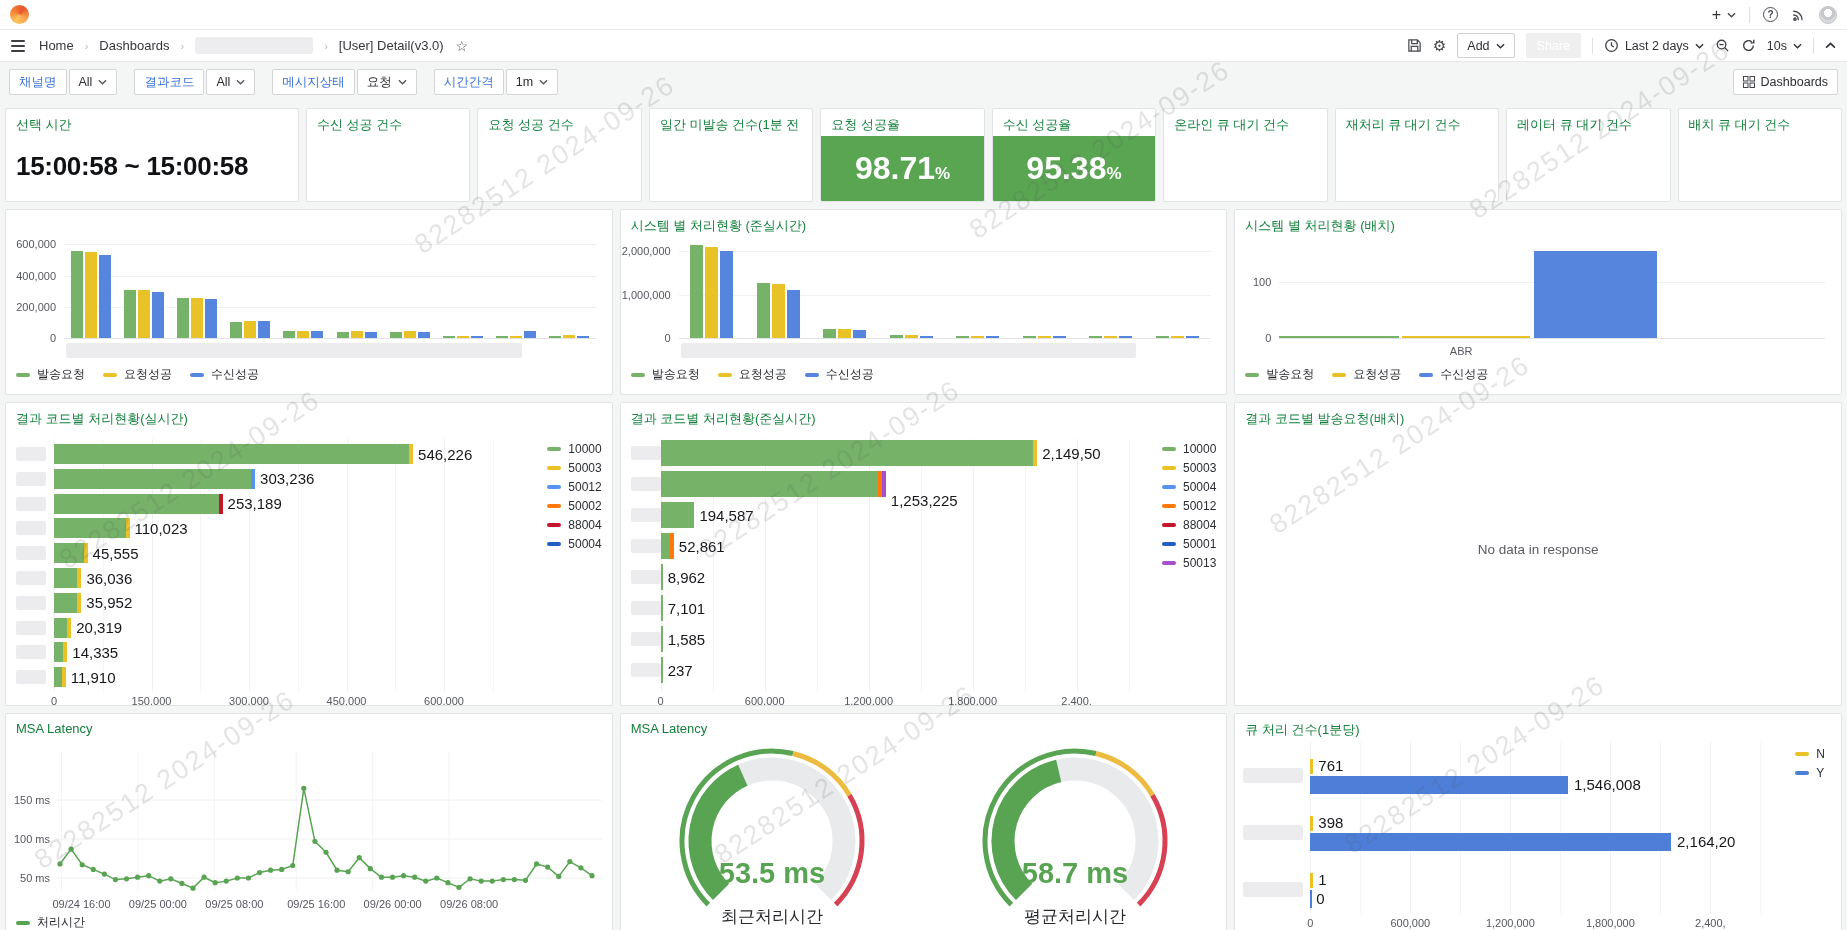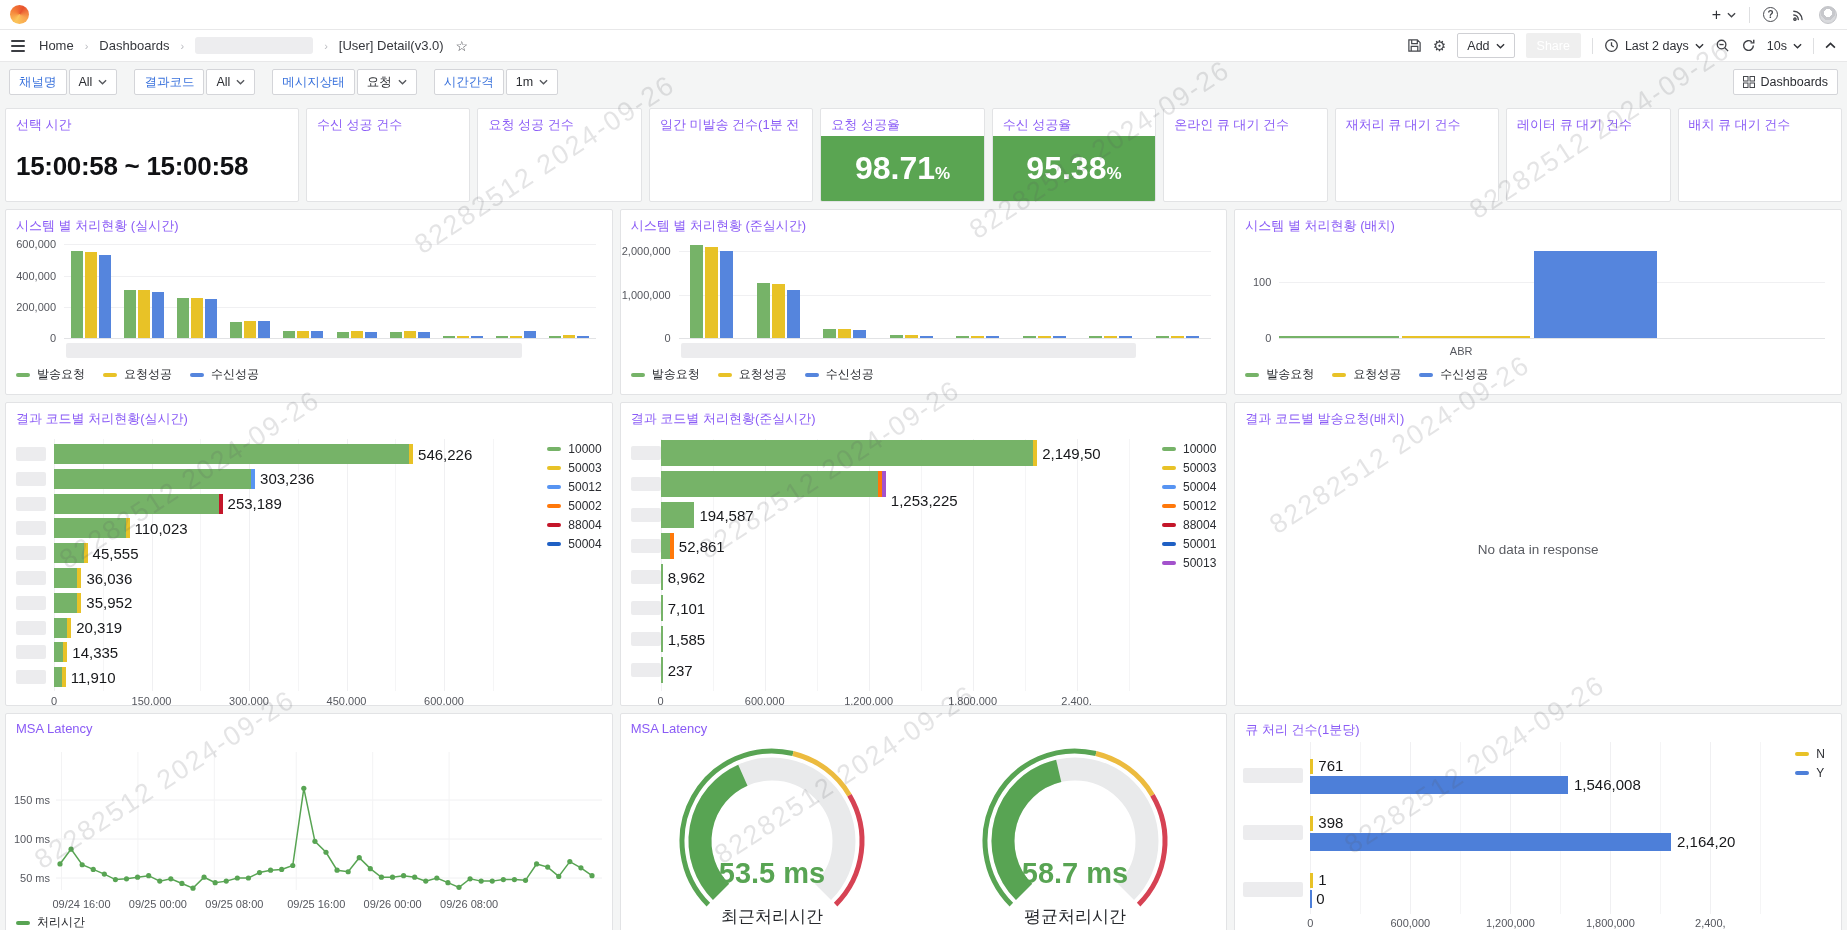--- a/index.html
+++ b/index.html
@@ -44,21 +44,21 @@
 
   
   .dash { padding:6px 5px 0; position:relative; }
   .row { display:flex; gap:7px; margin-bottom:7px; }
   .row-stats { height:94px; }
   .row-charts1 { height:186px; }
   .row-charts2 { height:304px; }
   .row-charts3 { height:220px; }
   .panel { flex:1; background:#fff; border:1px solid #e2e3e5; border-radius:2px; position:relative; overflow:hidden; }
   .stat-first { flex:0 0 294px; }
-  .panel-title { font-size:13px; font-weight:500; color:#8b5cf6; padding:7px 10px 0; white-space:nowrap; overflow:hidden; }
+  .panel-title { font-size:13px; font-weight:500; color:#15803d; padding:7px 10px 0; white-space:nowrap; overflow:hidden; }
   .stat-text { font-size:26px; font-weight:700; color:#101114; padding:17px 10px 0; letter-spacing:-0.3px; }
   .stat-green { position:absolute; left:0; right:0; top:27px; bottom:0; display:flex; align-items:center; justify-content:center; color:#fff; }
   .stat-green .big { font-size:32px; font-weight:700; }
   .stat-green .unit { font-size:17px; font-weight:700; margin-top:10px; }
 
   .gridline-h { position:absolute; height:1px; background:#f0f0f2; }
   .gridline-v { position:absolute; width:1px; background:#f0f0f2; }
   .baseline { background:#e2e3e5; }
   .ylab, .xlab { position:absolute; font-size:11px; color:#55575e; white-space:nowrap; }
   .ylab { text-align:right; }
@@ -241,21 +241,20 @@
         </div>
         <div class="panel stat-panel">
           <div class="panel-title">레이터 큐 대기 건수</div>
         </div>
         <div class="panel stat-panel">
           <div class="panel-title">배치 큐 대기 건수</div>
         </div>
       </div>
     <div class="row row-charts1" id="row-sys">
         <div class="panel">
-          <div class="panel-title">시스템 별 처리현황 (실시간)</div>
           <div class="gridline-h baseline" style="left: 58px; width: 532px; top: 128px;"></div>
           <div class="ylab" style="left: 0px; width: 50px; top: 122px;">0</div>
           <div class="gridline-h" style="left: 58px; width: 532px; top: 96.75px;"></div>
           <div class="ylab" style="left: 0px; width: 50px; top: 90.75px;">200,000</div>
           <div class="gridline-h" style="left: 58px; width: 532px; top: 65.5px;"></div>
           <div class="ylab" style="left: 0px; width: 50px; top: 59.5px;">400,000</div>
           <div class="gridline-h" style="left: 58px; width: 532px; top: 34.25px;"></div>
           <div class="ylab" style="left: 0px; width: 50px; top: 28.25px;">600,000</div>
           <div class="bar" style="left: 64.6px; top: 40.5px; width: 12px; height: 87.5px; background: rgb(118, 179, 104);"></div>
           <div class="bar" style="left: 78.6px; top: 42.375px; width: 12px; height: 85.625px; background: rgb(232, 194, 39);"></div>

